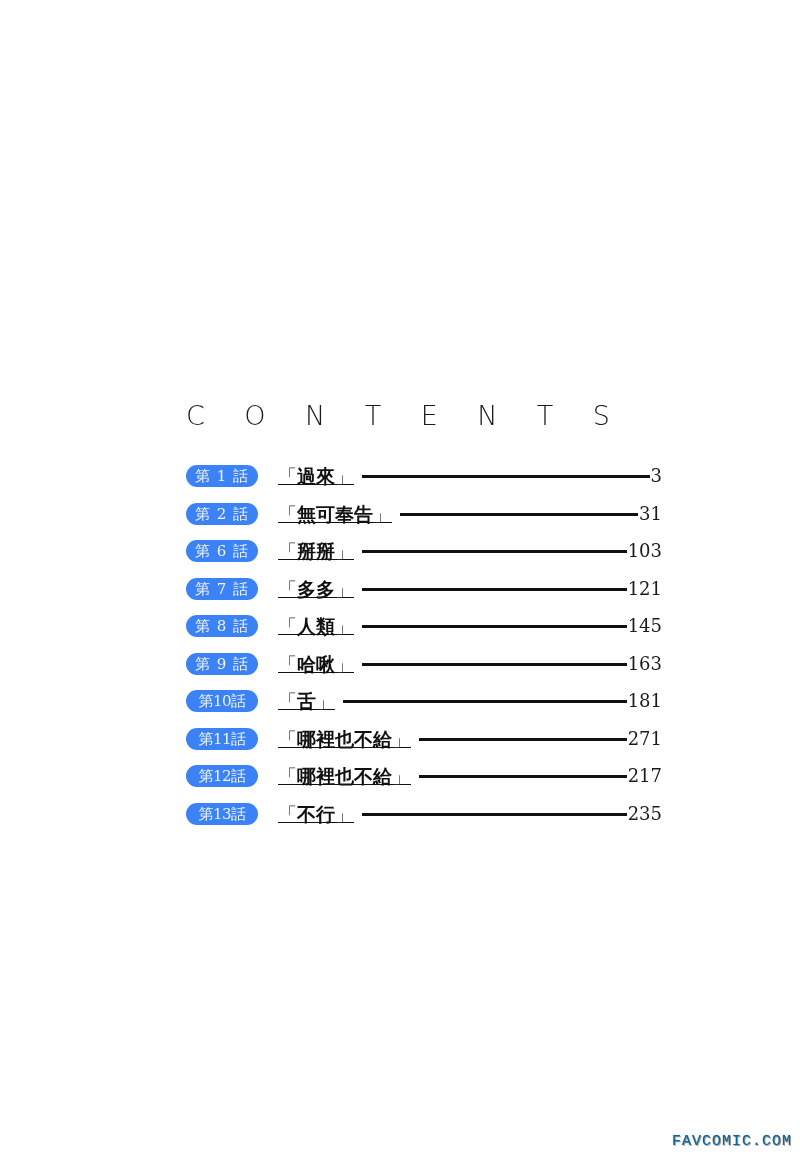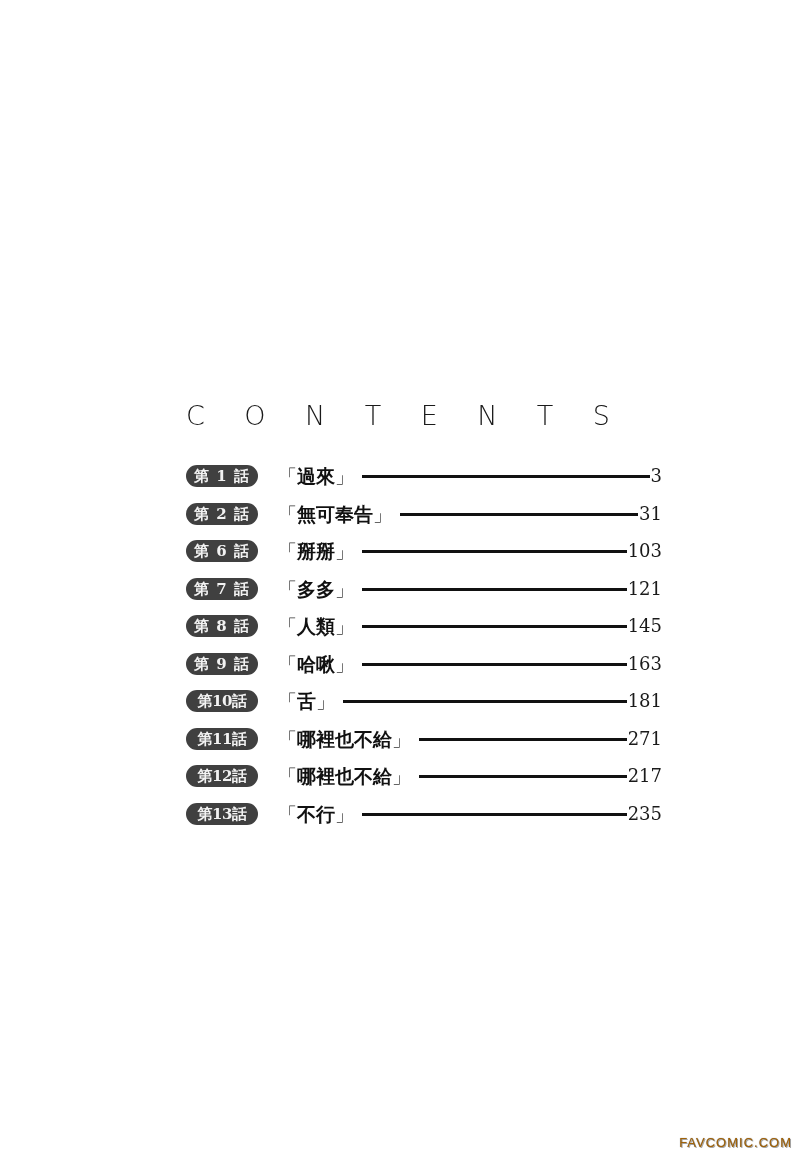--- a/index.html
+++ b/index.html
@@ -9,38 +9,38 @@
     }
     .heading {
       position: absolute; left: 186px; top: 400px; width: 424px;
       display: flex; justify-content: space-between;
       font-family: "DejaVu Sans", sans-serif; font-size: 27px; font-weight: 300; color: #1a1a1a;
       letter-spacing: 0;
     }
     .toc { position: absolute; left: 186px; top: 465px; width: 476px; }
     .row { position: relative; height: 37.5px; display: flex; align-items: flex-start; }
     .badge {
-      width: 72px; height: 22px; border-radius: 11px; background: #404040; color: #f2f2f2;
+      width: 72px; height: 22px; border-radius: 11px; background: #3b82f6; color: #f2f2f2;
       font-family: "DejaVu Serif", serif; font-size: 15px; line-height: 22px; text-align: center;
-      letter-spacing: 1px; flex: none; white-space: nowrap; font-weight: bold;
+      letter-spacing: 1px; flex: none; white-space: nowrap;
     }
     .badge.two { letter-spacing: -0.5px; }
     .title {
       margin-left: 20px; font-size: 19px; font-weight: bold; line-height: 22px; white-space: nowrap;
-      color: #111; flex: none; padding-top: 0;
+      color: #111; flex: none; padding-top: 0; text-decoration: underline;
     }
     .title .br { font-weight: normal; color: #333; }
     .leader { flex: 1; height: 3px; background: #111; margin: 10px 1px 0 8px; }
     .page {
       font-family: "DejaVu Serif", serif; font-size: 18px; line-height: 22px; color: #1a1a1a;
       flex: none; text-align: right;
     }
     .watermark {
-      position: absolute; right: 8px; bottom: 14px; font-size: 13px; letter-spacing: 1px;
-      color: #a16207; text-shadow: 0 0 1px #777, 1px 1px 0 #aaa; font-family: Liberation Sans, sans-serif;
+      position: absolute; right: 8px; bottom: 14px; font-size: 15px; letter-spacing: 1px;
+      color: #0369a1; text-shadow: 0 0 1px #777, 1px 1px 0 #aaa; font-family: Liberation Mono, monospace;
     }
   </style>
 </head>
 <body>
 
 <div class="heading">
   <span>C</span>
   <span>O</span>
   <span>N</span>
   <span>T</span>

